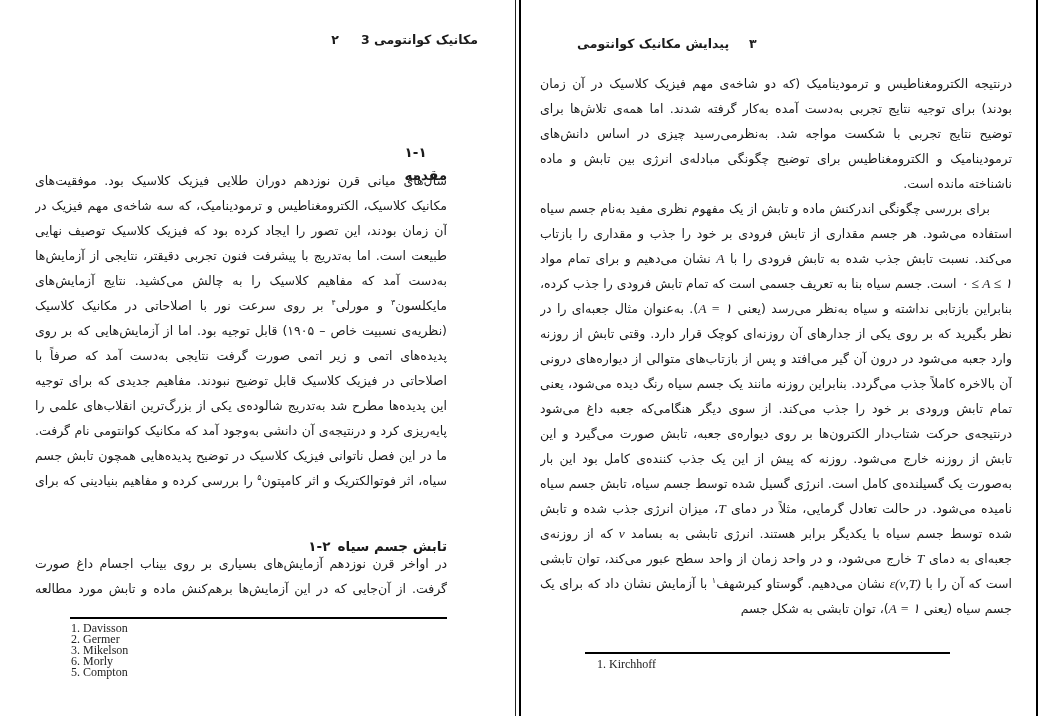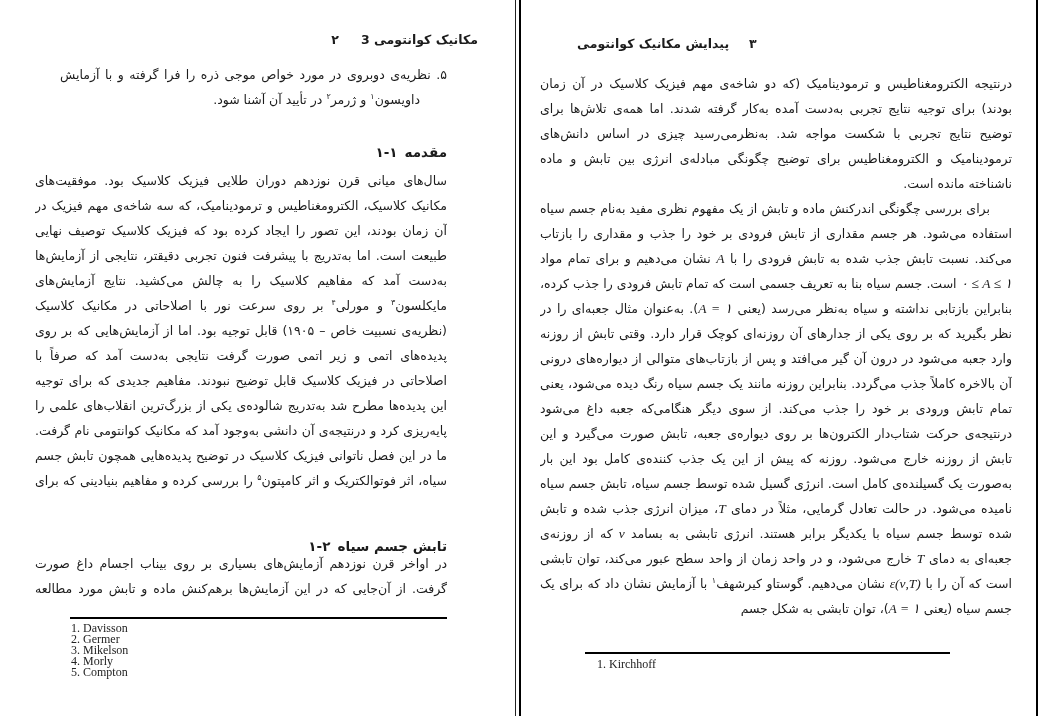--- a/index.html
+++ b/index.html
@@ -49,43 +49,42 @@
 <div id="screen">
 
   <div class="page" id="page-left">
 
     <div class="running-head" style="top:32px; right:37px;">
       <span class="num">۲</span>
       <span style="width:22px"></span>
       <span class="rtl">مکانیک کوانتومی 3</span>
     </div>
 
-    <div class="objectives" style="position:absolute; top:62px; right:68px; width:360px; height:52px;">۵. نظریه‌ی دوبروی در مورد خواص موجی ذره را فرا گرفته و با آزمایش داویسون<sup>۱</sup> و ژرمر<sup>۲</sup> در تأیید آن آشنا شود.</div>
 
-    <div class="sec-heading" style="top:144px; right:68px;">
+    <div class="sec-heading" style="top:144px; right:68px;flex-direction:column;">
       <span class="num">۱-۱</span>
       <span class="rtl">مقدمه</span>
     </div>
 
     <div class="body-col" style="top:168px; left:35px; width:412px; height:327px;">سال‌های میانی قرن نوزدهم دوران طلایی فیزیک کلاسیک بود. موفقیت‌های مکانیک کلاسیک، الکترومغناطیس و ترمودینامیک، که سه شاخه‌ی مهم فیزیک در آن زمان بودند، این تصور را ایجاد کرده بود که فیزیک کلاسیک توصیف نهایی طبیعت است. اما به‌تدریج با پیشرفت فنون تجربی دقیقتر، نتایجی از آزمایش‌ها به‌دست آمد که مفاهیم کلاسیک را به چالش می‌کشید. نتایج آزمایش‌های مایکلسون<sup>۳</sup> و مورلی<sup>۴</sup> بر روی سرعت نور با اصلاحاتی در مکانیک کلاسیک (نظریه‌ی نسبیت خاص – ۱۹۰۵) قابل توجیه بود. اما از آزمایش‌هایی که بر روی پدیده‌های اتمی و زیر اتمی صورت گرفت نتایجی به‌دست آمد که صرفاً با اصلاحاتی در فیزیک کلاسیک قابل توضیح نبودند. مفاهیم جدیدی که برای توجیه این پدیده‌ها مطرح شد به‌تدریج شالوده‌ی یکی از بزرگ‌ترین انقلاب‌های علمی را پایه‌ریزی کرد و درنتیجه‌ی آن دانشی به‌وجود آمد که مکانیک کوانتومی نام گرفت. ما در این فصل ناتوانی فیزیک کلاسیک در توضیح پدیده‌هایی همچون تابش جسم سیاه، اثر فوتوالکتریک و اثر کامپتون<sup>۵</sup> را بررسی کرده و مفاهیم بنیادینی که برای توجیه این پدیده‌ها مطرح شد را توضیح می‌دهیم.</div>
 
     <div class="sec-heading" style="top:526px; right:68px;margin-top:12px;">
       <span class="num">۱-۲</span>
       <span class="rtl">تابش جسم سیاه</span>
     </div>
 
     <div class="body-col" style="top:551px; left:35px; width:412px; height:52px;">در اواخر قرن نوزدهم آزمایش‌های بسیاری بر روی بیناب اجسام داغ صورت گرفت. از آن‌جایی که در این آزمایش‌ها برهم‌کنش ماده و تابش مورد مطالعه قرار می‌گرفت،</div>
 
     <div class="foot-rule" style="top:617px; left:70px; width:377px;"></div>
 
     <div class="footnotes" style="top:623px; left:71px;">
       <div>1. Davisson</div>
       <div>2. Germer</div>
       <div>3. Mikelson</div>
-      <div>4. Morly</div>
+      <div>6. Morly</div>
       <div>5. Compton</div>
     </div>
   </div>
 
   <div class="page" id="page-right">
 
     <div class="running-head" style="top:36px; left:56px;">
       <span class="rtl">پیدایش مکانیک کوانتومی</span>
       <span style="width:20px"></span>
       <span class="num">۳</span>

